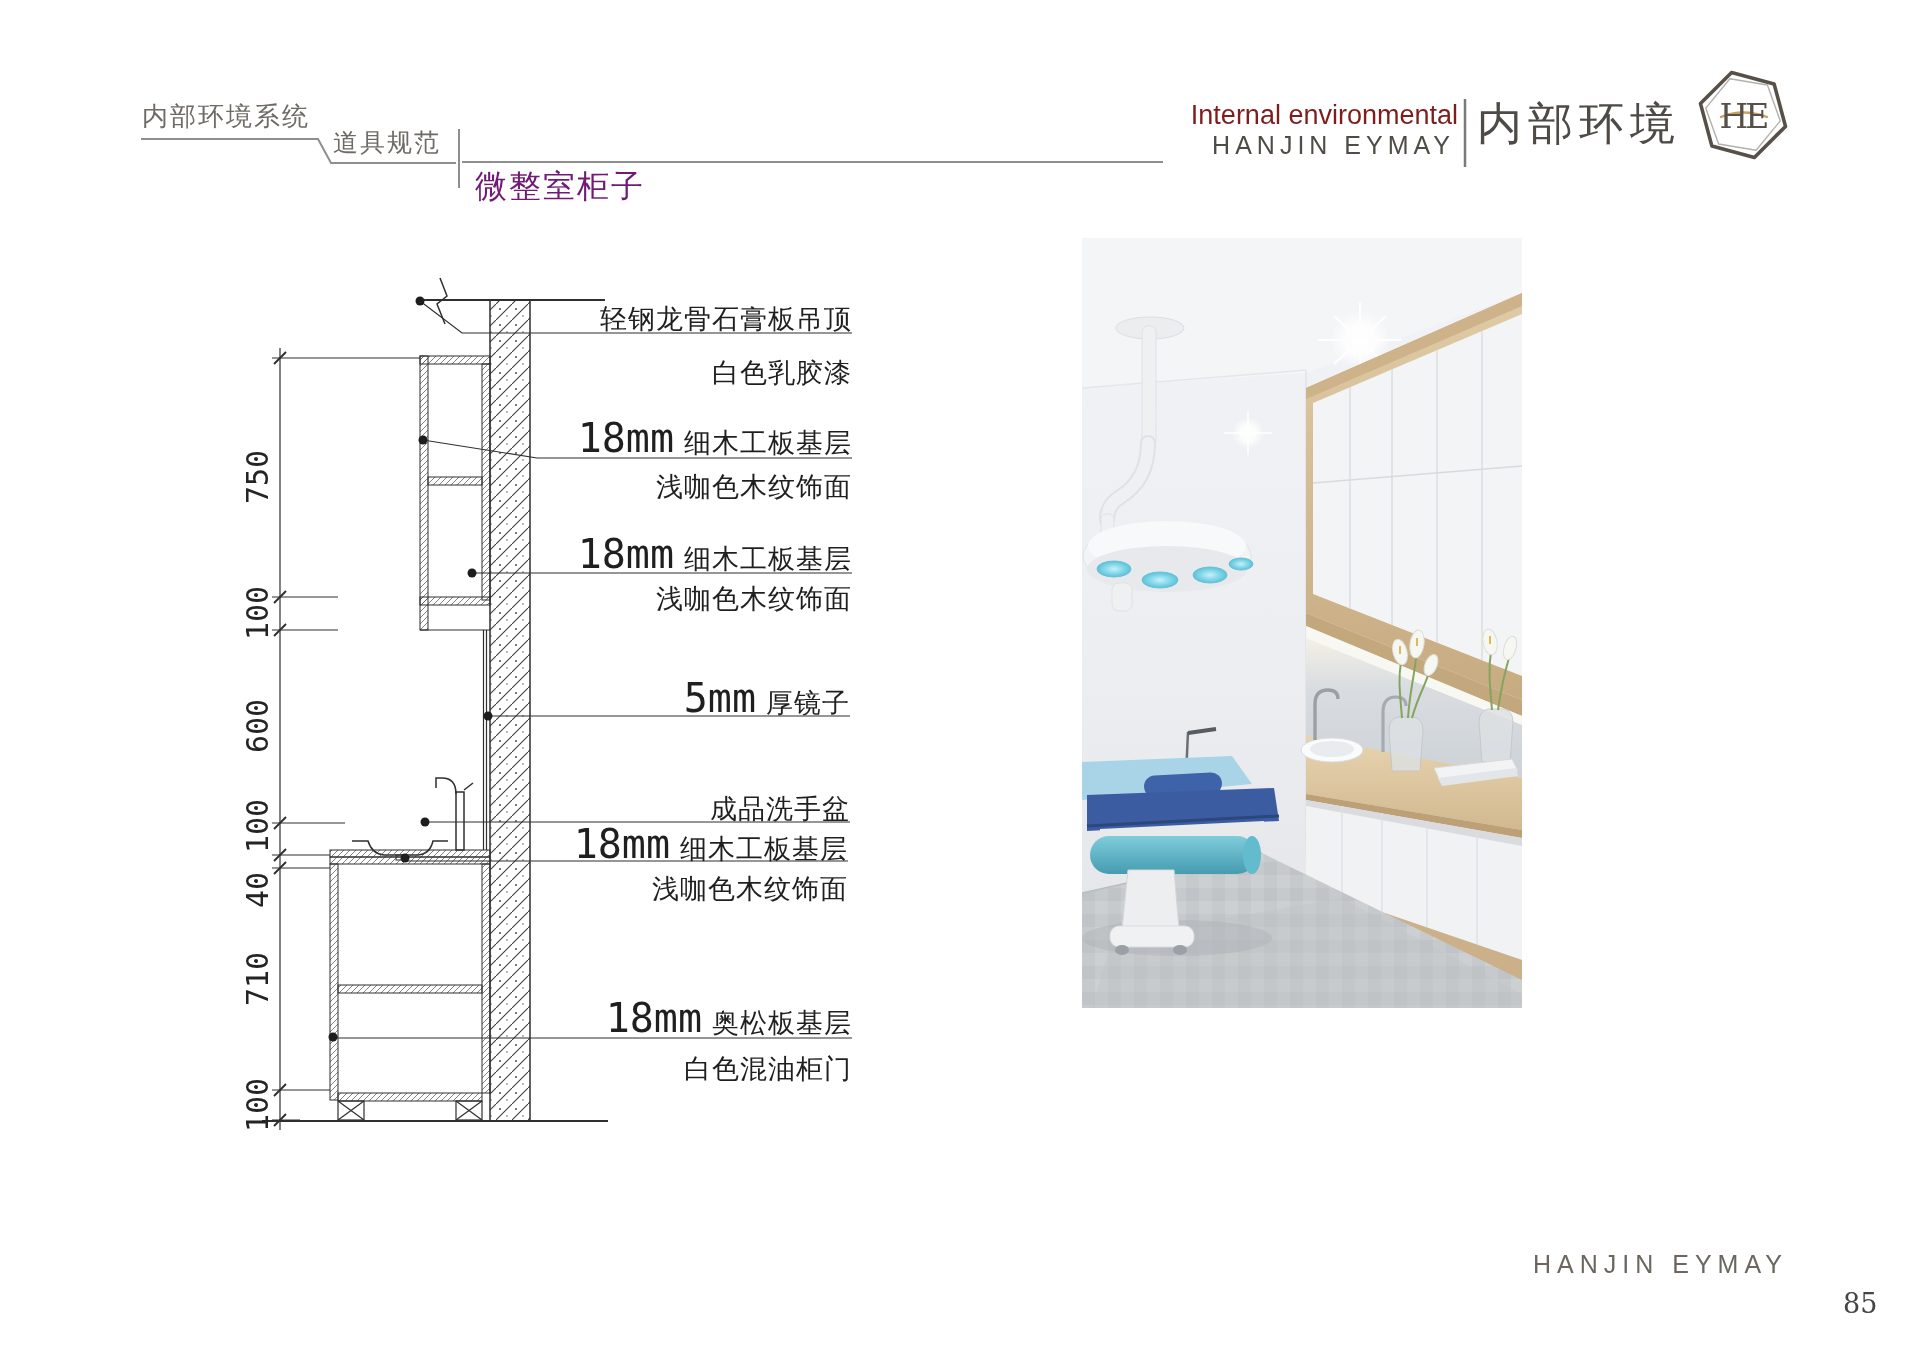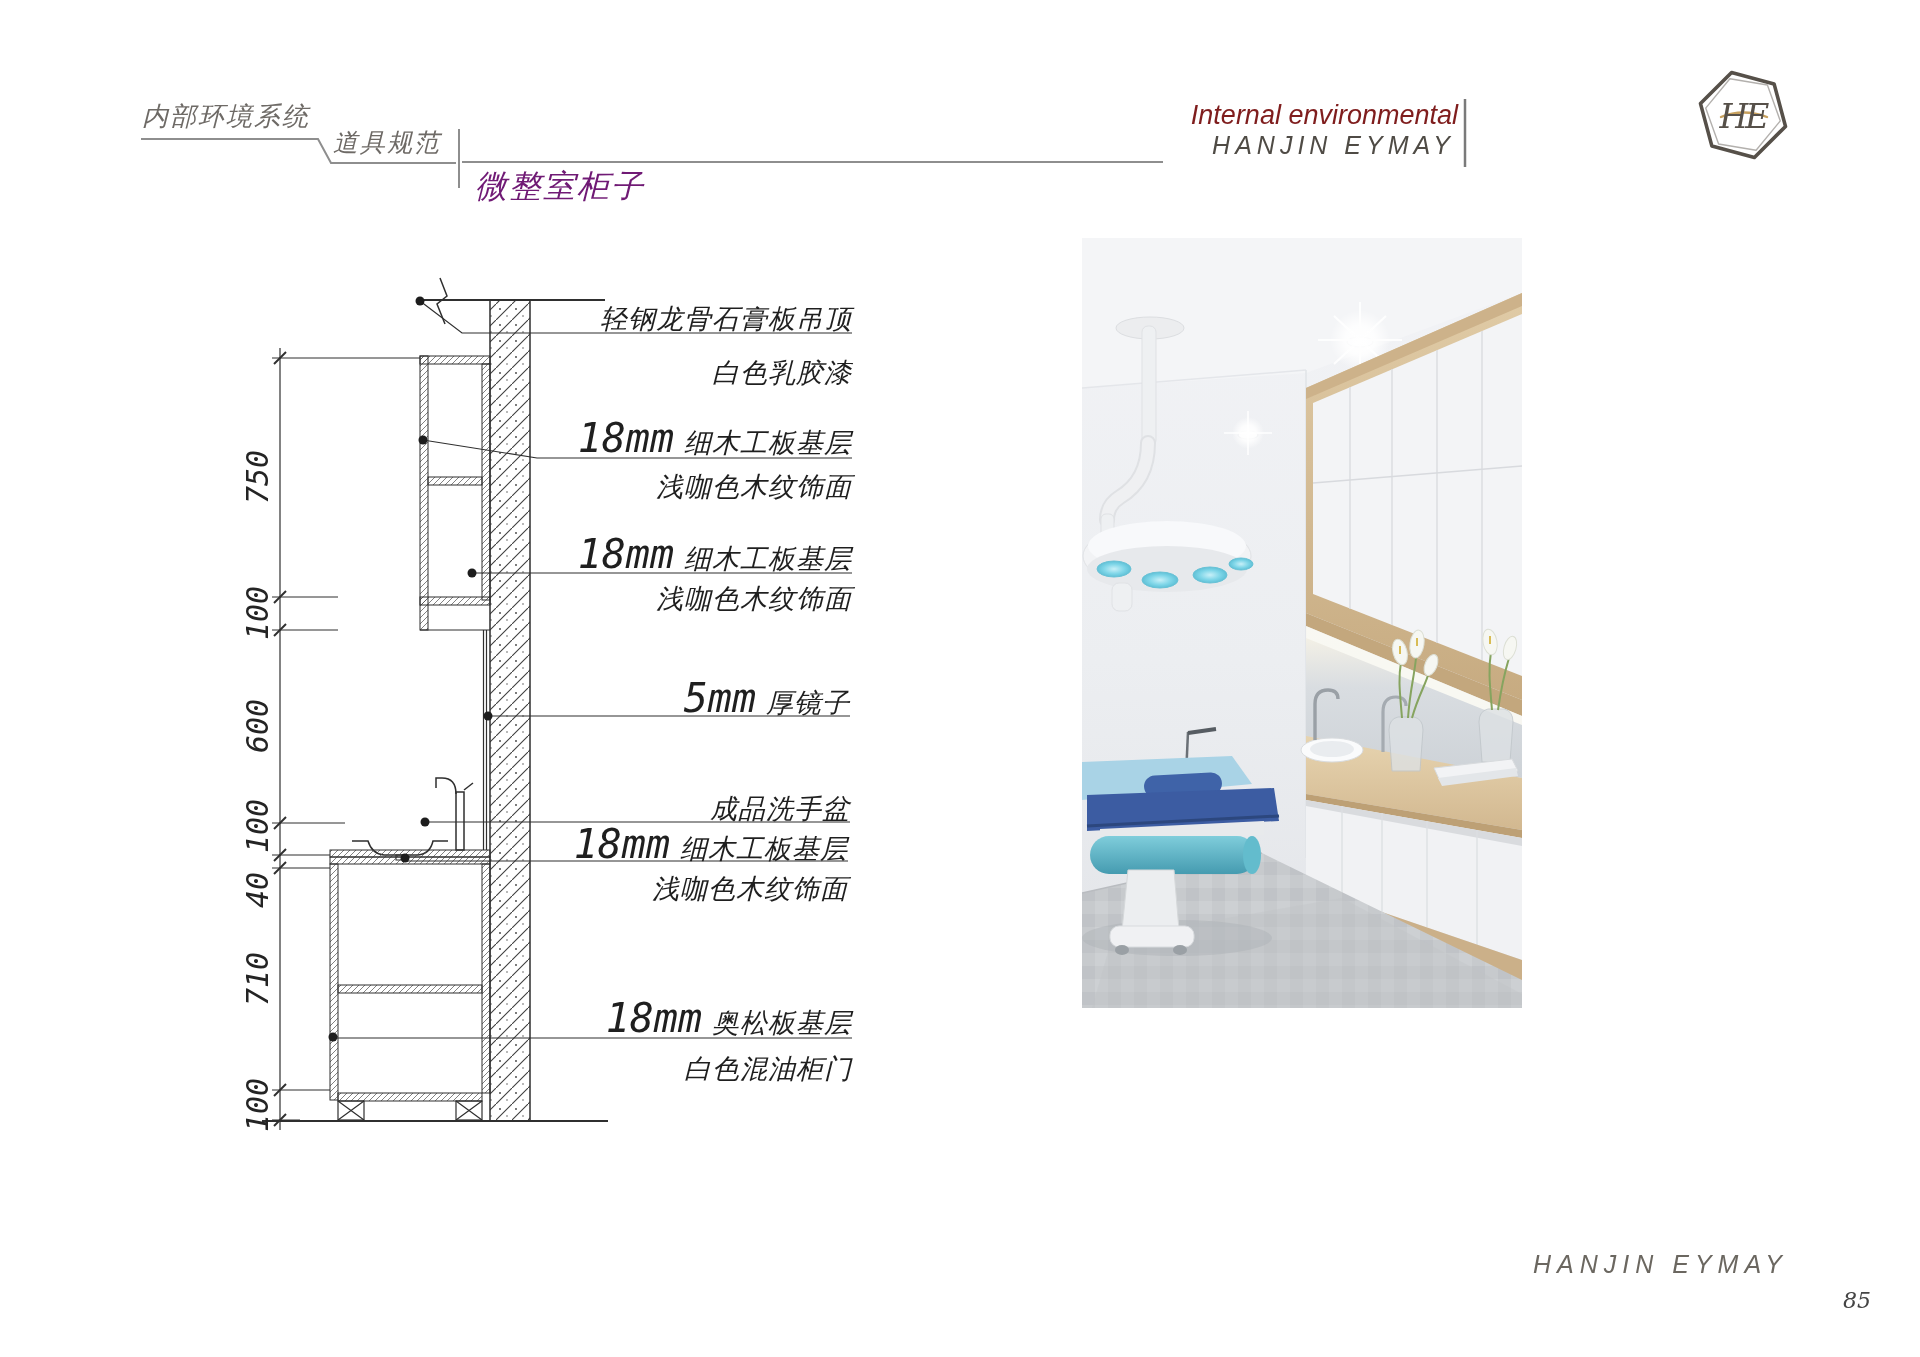--- a/index.html
+++ b/index.html
@@ -1,50 +1,51 @@
 <!DOCTYPE html>
 <html><head>
 <meta charset="utf-8">
 <style>
   html,body{margin:0;padding:0;background:#ffffff;}
   .page{position:relative;width:1920px;height:1357px;background:#ffffff;overflow:hidden;
-        font-family:"Liberation Sans","DejaVu Sans",sans-serif;color:#595757;font-style:italic;}
+        font-family:"Liberation Sans","DejaVu Sans",sans-serif;color:#595757;}
   .abs{position:absolute;}
   
   .bc1{left:142px;top:99px;font-size:26px;letter-spacing:2px;color:#6e6a66;}
   .bc2{left:333px;top:126px;font-size:25px;letter-spacing:2px;color:#6e6a66;}
   .bc3{left:475px;top:165px;font-size:32px;letter-spacing:2px;color:#701a75;}
   .hdr-en1{right:462px;top:100px;font-size:27px;color:#7f1d1d;text-align:right;}
   .hdr-en2{right:465px;top:131px;font-size:25px;letter-spacing:5px;color:#4f4b45;text-align:right;font-weight:500;}
   .hdr-cn{left:1477px;top:94px;font-size:45px;letter-spacing:6px;color:#4e4a45;
           font-family:"DejaVu Serif","Liberation Serif",serif;}
   
   .note{left:138px;top:1225px;font-size:26px;letter-spacing:1px;color:#4c4c4c;
         font-family:"DejaVu Serif","Liberation Serif",serif;}
   .brand{left:1533px;top:1250px;font-size:25px;letter-spacing:6px;color:#6b6760;font-weight:500;}
-  .pagenum{left:1843px;top:1288px;font-size:22px;color:#454545;
+  .pagenum{left:1843px;top:1288px;font-size:27px;color:#454545;
            font-family:"DejaVu Serif","Liberation Serif",serif;}
   svg{display:block;}
   .lineart{position:absolute;left:0;top:0;}
   .photo{position:absolute;left:1082px;top:238px;}
   text.ann{fill:#1f1f1f;font-family:"DejaVu Sans","Liberation Sans",sans-serif;font-size:27px;letter-spacing:1px;}
   text.ann tspan.big{font-family:"DejaVu Sans Mono","Liberation Mono",monospace;font-size:40px;letter-spacing:0;}
   text.dim{fill:#242424;font-family:"DejaVu Sans Mono","Liberation Mono",monospace;font-size:30px;}
   text.mono-logo{fill:#565049;font-family:"DejaVu Serif","Liberation Serif",serif;font-size:33px;letter-spacing:-3px;}
 </style>
 </head>
 <body>
 
 <div class="page">
 
   <div class="abs bc1">内部环境系统</div>
   <div class="abs bc2">道具规范</div>
   <div class="abs bc3">微整室柜子</div>
   <div class="abs hdr-en1">Internal environmental</div>
   <div class="abs hdr-en2">HANJIN EYMAY</div>
+  <div class="abs hdr-cn">内部环境</div>
 
   <svg class="abs" style="left:1688px;top:64px;" width="112" height="106" viewBox="0 0 112 106">
     <g fill="none" stroke="#565049" stroke-linejoin="round" stroke-linecap="round">
       <path d="M97.5,62.4 L66.4,93.5 L23.9,82.1 L12.5,39.6 L43.6,8.5 L86.1,19.9 Z" stroke-width="3.6"></path>
       <path d="M92.3,56.9 L68.1,86.3 L30.6,80.0 L17.7,44.1 L41.9,14.7 L79.4,21.0 Z" stroke-width="1.4" opacity="0.45"></path>
       <path d="M33,53 Q55,44 79,53" stroke="#c8a15e" stroke-width="2.4"></path>
     </g>
     <text class="mono-logo" x="55" y="64" text-anchor="middle">HE</text>
   </svg>
 

